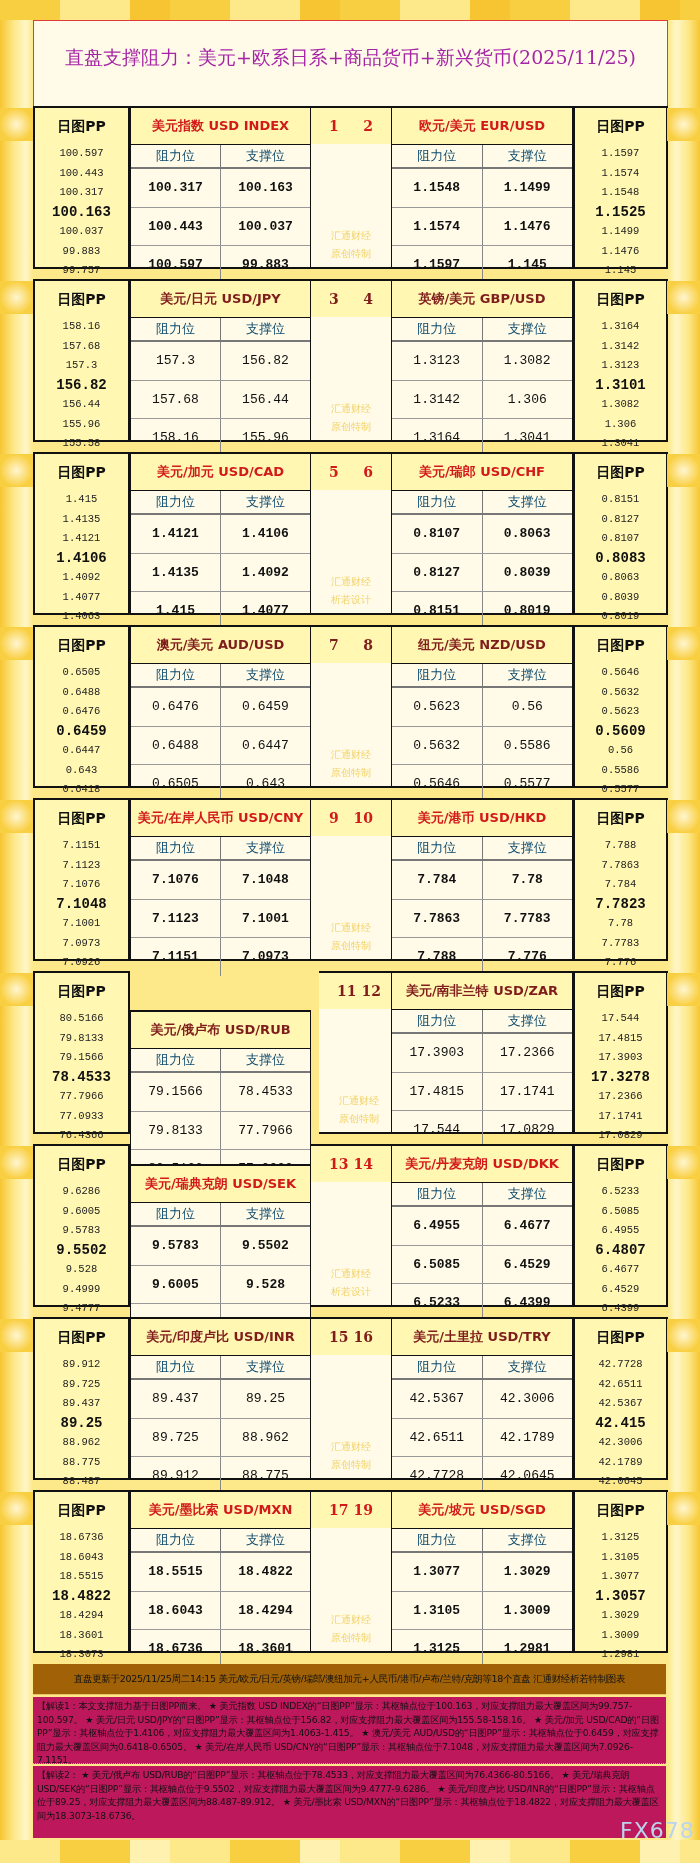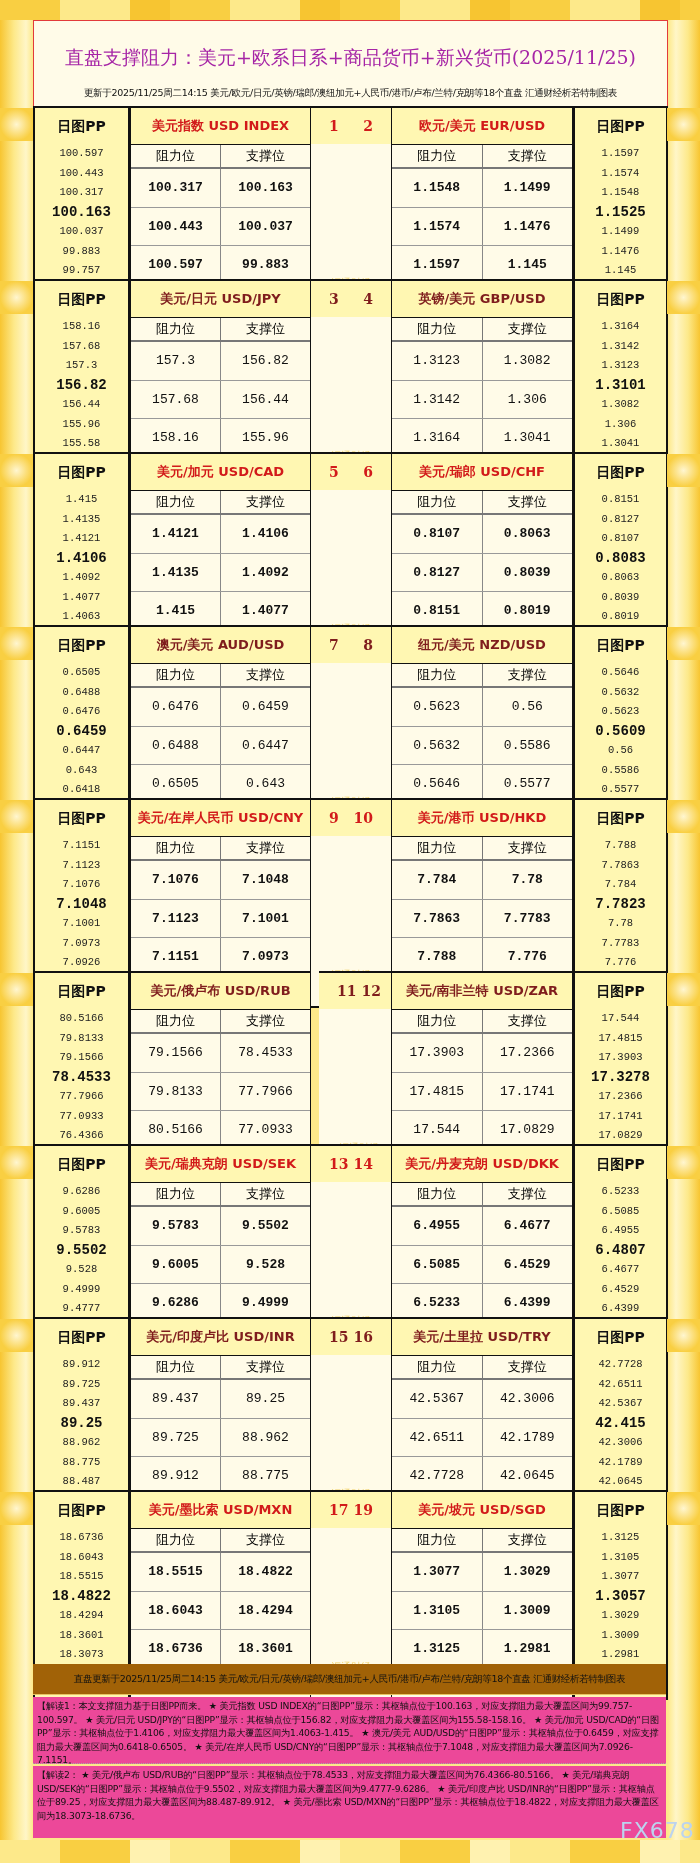--- a/index.html
+++ b/index.html
@@ -7,55 +7,54 @@
     background:linear-gradient(90deg,#f7c531 0px,#fde98a 14px,#fff6c8 26px,#fde98a 33px,#fde98a 668px,#fff6c8 676px,#fde98a 688px,#f7c531 700px);
     font-family:"DejaVu Sans","Liberation Sans",sans-serif;}
   .topband{position:absolute;left:0;top:0;width:700px;height:20px;
     background:repeating-linear-gradient(90deg,#f9cf42 0 60px,#fde98a 60px 130px,#f7c531 130px 170px);}
   .botband{position:absolute;left:0;top:1840px;width:700px;height:23px;
     background:repeating-linear-gradient(90deg,#fde98a 0 60px,#f9cf42 60px 130px,#fff2b0 130px 170px);}
   .sidebox{position:absolute;width:33px;height:33px;background:radial-gradient(circle,#fff6d0 0,#f9cf42 70%);}
   .header{position:absolute;left:33px;top:20px;width:633px;height:86px;background:#fffbe8;border:1px solid #e23a3a;border-bottom:none;}
   .title{position:absolute;left:0;right:0;top:24px;text-align:center;color:#a625a6;font-family:"DejaVu Serif","Liberation Serif",serif;font-size:19px;}
   .subtitle{position:absolute;left:0;right:0;top:66px;text-align:center;color:#111;font-size:9.5px;letter-spacing:-0.3px;}
-  .block{position:absolute;left:33px;width:635px;height:210px;}
+  .block{position:absolute;left:33px;width:635px;height:163px;}
   .col{position:absolute;top:0;height:100%;box-sizing:border-box;}
   .pp{background:#fff7b2;border:2px solid #111;text-align:center;}
   .pp .hd{height:36px;line-height:36px;font-weight:bold;font-size:14px;color:#111;}
   .pp .v{height:19.5px;line-height:19.5px;font-family:"Liberation Mono","DejaVu Sans Mono",monospace;font-size:10.5px;color:#222;}
   .pp .v.piv{font-size:14px;font-weight:bold;color:#111;}
   .pair{border:1px solid #111;border-top:2px solid #111;border-bottom:2px solid #111;background:#fffbe8;}
   .pair .hd{height:36px;line-height:36px;background:#fff7b2;text-align:center;font-weight:bold;font-size:13px;border-bottom:1px solid #111;white-space:nowrap;}
   .pair .lbl{display:flex;height:22px;line-height:22px;border-bottom:2px solid #777;}
-  .pair .lbl span{flex:1;text-align:center;font-size:13px;color:#000000;}
+  .pair .lbl span{flex:1;text-align:center;font-size:13px;color:#0c4a6e;}
   .pair .lbl span:first-child{border-right:1px solid #777;}
   .pair .row{display:flex;height:37.5px;border-bottom:1px solid #999;}
   .pair .row:last-child{border-bottom:none;}
   .pair .row span{flex:1;display:flex;align-items:center;justify-content:center;font-family:"Liberation Mono","DejaVu Sans Mono",monospace;font-size:13px;color:#111;}
   .pair .row span:first-child{border-right:1px solid #888;}
   .mid{background:#fffbe8;border-top:2px solid #111;border-bottom:2px solid #111;text-align:center;}
   .mid .hd{height:36px;line-height:36px;background:#fff7b2;display:flex;justify-content:space-between;padding:0 18px;font-weight:bold;font-size:14px;font-family:"DejaVu Serif","Liberation Serif",serif;}
   .mid .wm{position:absolute;bottom:4px;left:0;right:0;color:#f2d36b;font-size:10px;line-height:18px;}
   .odd .hd.ph, .odd .mid .hd{color:#d21a1a;}
   .even .hd.ph, .even .mid .hd{color:#7f1d1d;}
   .odd .row span{font-weight:bold;}
   .footline{position:absolute;left:33px;top:1664px;width:633px;height:30px;line-height:30px;background:#a16207;text-align:center;font-size:9.5px;color:#111;border-bottom:1px solid #e9c560;letter-spacing:-0.3px;}
-  .note{position:absolute;left:33px;width:625px;padding:2px 4px;background:#ec4899;font-size:9.2px;line-height:13.5px;color:#111;letter-spacing:-0.2px;}
+  .note{position:absolute;left:33px;width:625px;padding:2px 4px;background:#be185d;font-size:9.2px;line-height:13.5px;color:#111;letter-spacing:-0.2px;}
   .note1{top:1697px;height:62px;border-bottom:1px dotted #aaa;}
   .note2{top:1766px;height:68px;}
   .fx{position:absolute;left:620px;top:1818px;font-size:22px;color:#bcd3ee;font-family:"DejaVu Sans","Liberation Sans",sans-serif;letter-spacing:1px;}
 </style>
 </head>
 <body>
 
 <div class="topband"></div>
 
 <div class="header">
   <div class="title">直盘支撑阻力：美元+欧系日系+商品货币+新兴货币(2025/11/25)</div>
-  <div class="subtitle">更新于2025/11/25周二14:15 美元/欧元/日元/英镑/瑞郎/澳纽加元+人民币/港币/卢布/兰特/克朗等18个直盘 汇通财经析若特制图表</div>
 </div>
 
 <div id="blocks">
     <div class="block odd" style="top: 106px;">
     <div class="col pp" style="left:0;width:97px;">
       <div class="hd">日图PP</div>
       <div class="vals">
           <div class="v">100.597</div>
           <div class="v">100.443</div>
           <div class="v">100.317</div>
@@ -448,21 +447,21 @@
       <div class="vals">
           <div class="v">80.5166</div>
           <div class="v">79.8133</div>
           <div class="v">79.1566</div>
           <div class="v piv">78.4533</div>
           <div class="v">77.7966</div>
           <div class="v">77.0933</div>
           <div class="v">76.4366</div>
         </div>
     </div>
-    <div class="col pair" style="left:97px;width:181px;">
+    <div class="col pair" style="left:97px;width:181px;margin-top:39px;">
       <div class="hd ph">美元/俄卢布 USD/RUB</div>
       <div class="lbl">
           <span>阻力位</span>
           <span>支撑位</span>
         </div>
       <div class="rows">
           <div class="row">
             <span>79.1566</span>
             <span>78.4533</span>
           </div>
@@ -526,21 +525,21 @@
       <div class="vals">
           <div class="v">9.6286</div>
           <div class="v">9.6005</div>
           <div class="v">9.5783</div>
           <div class="v piv">9.5502</div>
           <div class="v">9.528</div>
           <div class="v">9.4999</div>
           <div class="v">9.4777</div>
         </div>
     </div>
-    <div class="col pair" style="left:97px;width:181px;">
+    <div class="col pair" style="left:97px;width:181px;margin-top:20px;">
       <div class="hd ph">美元/瑞典克朗 USD/SEK</div>
       <div class="lbl">
           <span>阻力位</span>
           <span>支撑位</span>
         </div>
       <div class="rows">
           <div class="row">
             <span>9.5783</span>
             <span>9.5502</span>
           </div>

